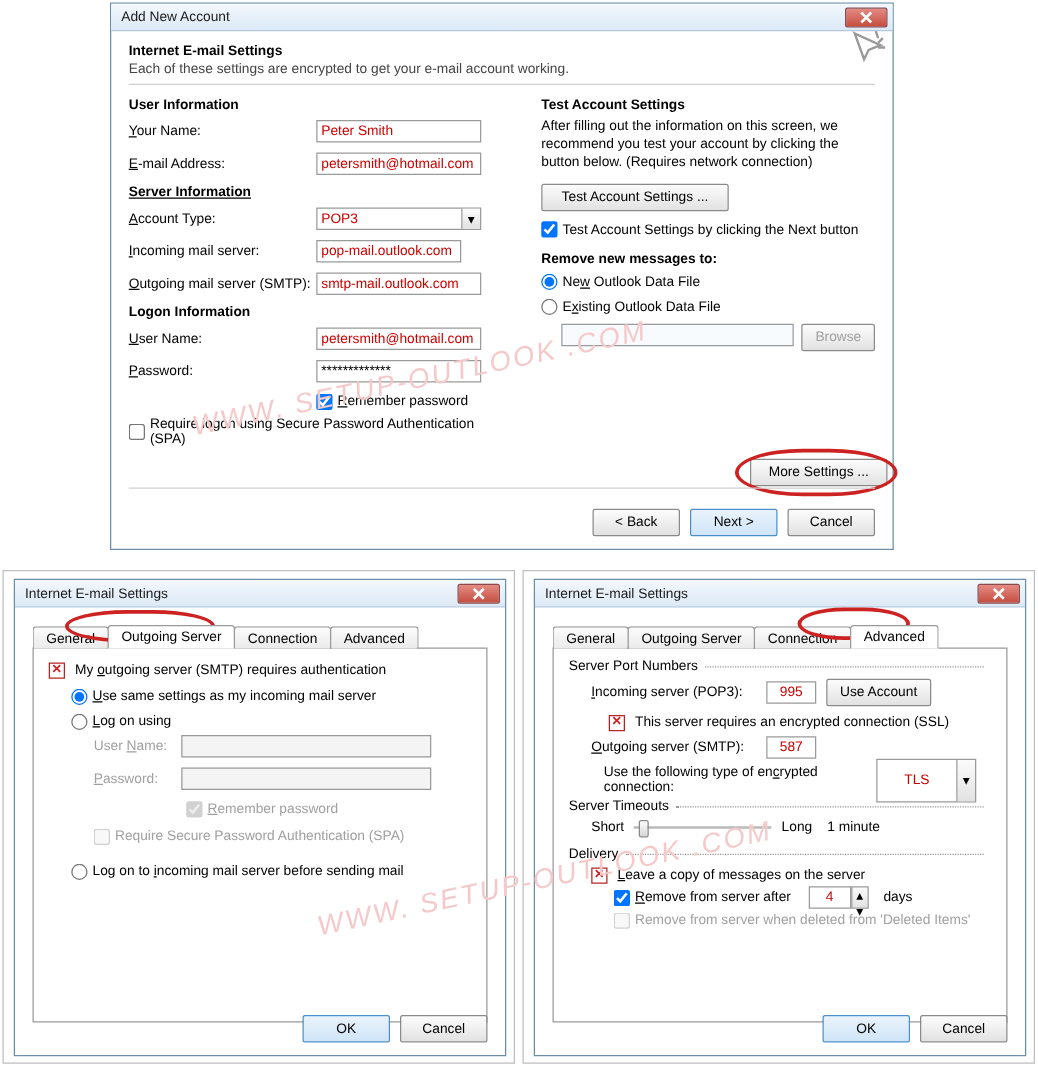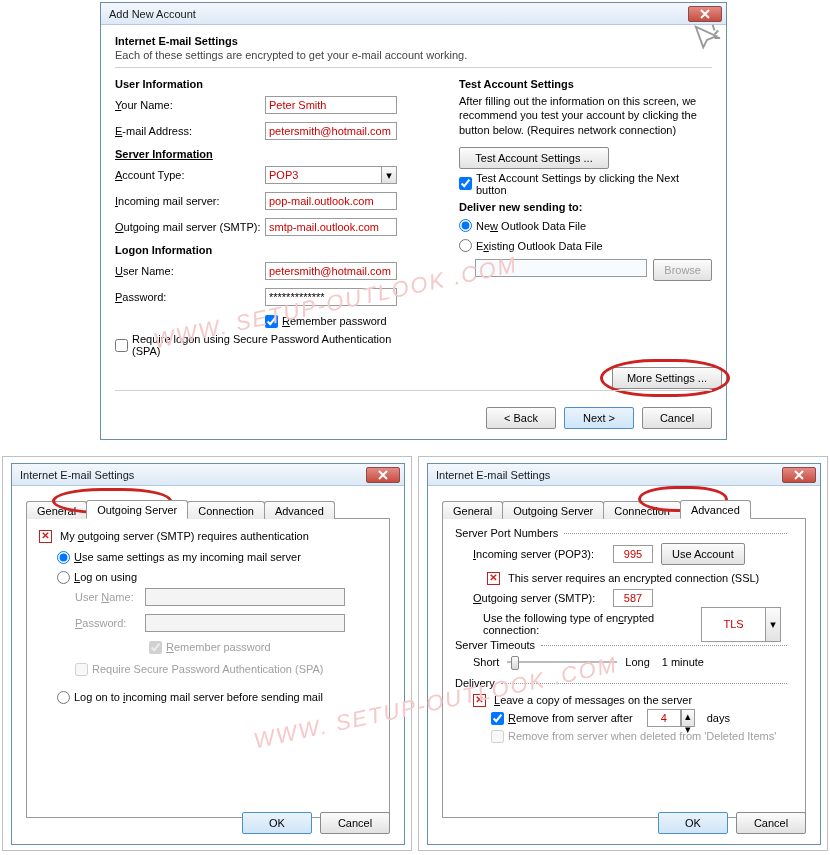--- a/index.html
+++ b/index.html
@@ -20,21 +20,21 @@
   .titlebar .title{padding-left:8px;color:#1a1a1a;}
   .titlebar .spacer{flex:1;}
   .closebtn{width:34px;height:16px;border:1px solid #8a4b4b;border-radius:2px;
             background:linear-gradient(#e48b84,#c54d3f);color:#fff;display:flex;
             align-items:center;justify-content:center;margin-right:4px;font-weight:bold;}
   .closebtn svg{width:10px;height:10px;}
   .body{padding:10px 14px;}
   .hdr{font-weight:bold;color:#000;}
   .sub{color:#444;margin-top:2px;}
   .sep{height:1px;background:#d0d0d0;margin:6px 0 10px;}
-  .cols{display:flex;gap:44px;}
+  .cols{display:flex;gap:30px;}
   .col{flex:1;}
   .section-title{font-weight:bold;margin-bottom:4px;}
   .row{display:flex;align-items:center;height:22px;margin-bottom:4px;}
   .row label{flex:0 0 150px;}
   .underline{text-decoration:underline;}
   input[type=text],input[type=password]{height:18px;border:1px solid #9a9a9a;
         padding:0 3px;font-size:11px;}
   .red{color:#c00;}
   .chk{display:flex;align-items:center;gap:4px;height:18px;}
   .chk input{margin:0;}
@@ -69,21 +69,21 @@
   .spin .sp div{flex:1;display:flex;align-items:center;justify-content:center;}
   
   .bottom-buttons{position:absolute;right:14px;bottom:10px;display:flex;gap:8px;padding-left:11px;}
 </style>
 </head>
 <body>
 
 <div class="watermark wm1">WWW. SETUP-OUTLOOK .COM</div>
 <div class="watermark wm2">WWW. SETUP-OUTLOOK .COM</div>
 
-<div class="window" style="left:100px;top:2px;width:627px;height:438px;">
+<div class="window" style="left:88px;top:2px;width:627px;height:438px;">
   <div class="titlebar">
     <span class="title">Add New Account</span>
     <span class="spacer"></span>
     <div class="closebtn">
       <svg viewBox="0 0 10 10">
           <path d="M1 1 L9 9 M9 1 L1 9" stroke="#fff" stroke-width="2"></path>
         </svg>
     </div>
   </div>
   <div class="body" style="height:calc(100% - 22px);position:relative;">
@@ -112,21 +112,21 @@
         <div class="section-title" style="margin-top:6px;text-decoration:underline;">Server Information</div>
         <div class="row">
           <label><span class="underline">A</span>ccount Type:</label>
           <div style="width:132px;height:18px;border:1px solid #9a9a9a;display:flex;align-items:center;">
             <span class="red" style="flex:1;padding-left:3px;">POP3</span>
             <span style="width:15px;height:100%;border-left:1px solid #9a9a9a;background:linear-gradient(#fcfcfc,#e2e2e2);display:flex;align-items:center;justify-content:center;">▾</span>
           </div>
         </div>
         <div class="row">
           <label><span class="underline">I</span>ncoming mail server:</label>
-          <input type="text" class="red" style="width: 132px;" value="pop-mail.outlook.com">
+          <input type="text" class="red" style="width: 116px;" value="pop-mail.outlook.com">
         </div>
         <div class="row">
           <label><span class="underline">O</span>utgoing mail server (SMTP):</label>
           <input type="text" class="red" style="width: 132px;" value="smtp-mail.outlook.com">
         </div>
 
         <div class="section-title" style="margin-top:6px;">Logon Information</div>
         <div class="row">
           <label><span class="underline">U</span>ser Name:</label>
           <input type="text" class="red" style="width: 132px;" value="petersmith@hotmail.com">
@@ -147,21 +147,21 @@
 
       <div class="col">
         <div class="section-title">Test Account Settings</div>
         <div style="line-height:1.3;margin-bottom:10px;">After filling out the information on this screen, we recommend you test your account by clicking the button below. (Requires network connection)</div>
         <div class="btn" style="width:150px;">Test Account Settings ...</div>
         <div class="chk" style="margin-top:6px;">
           <input type="checkbox" checked="" style="">
           <span>Test Account Settings by clicking the Next button</span>
         </div>
 
-        <div class="section-title" style="margin-top:8px;">Deliver new sending to:</div>
+        <div class="section-title" style="margin-top:8px;">Remove new messages to:</div>
         <div class="radio-row">
           <input type="radio" checked="" style="">
           <span>Ne<span class="underline">w</span> Outlook Data File</span>
         </div>
         <div class="radio-row" style="margin-top:2px;">
           <input type="radio" style="">
           <span>E<span class="underline">x</span>isting Outlook Data File</span>
         </div>
         <div style="display:flex;gap:6px;margin-top:4px;margin-left:16px;">
           <input type="text" style="flex: 1 1 0%; background: rgb(247, 251, 254);" disabled="">

